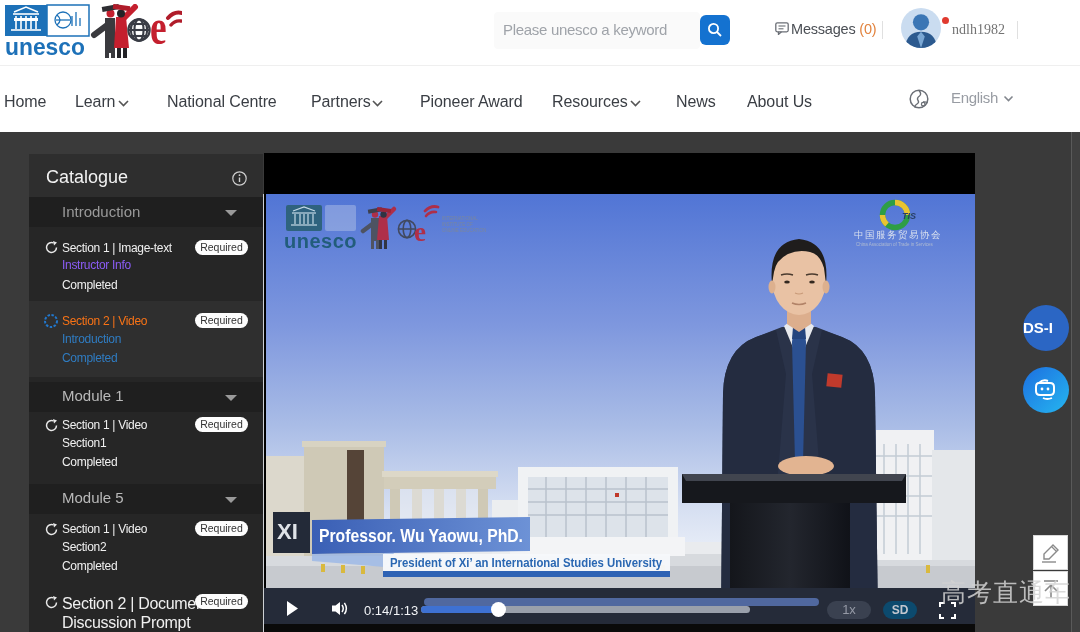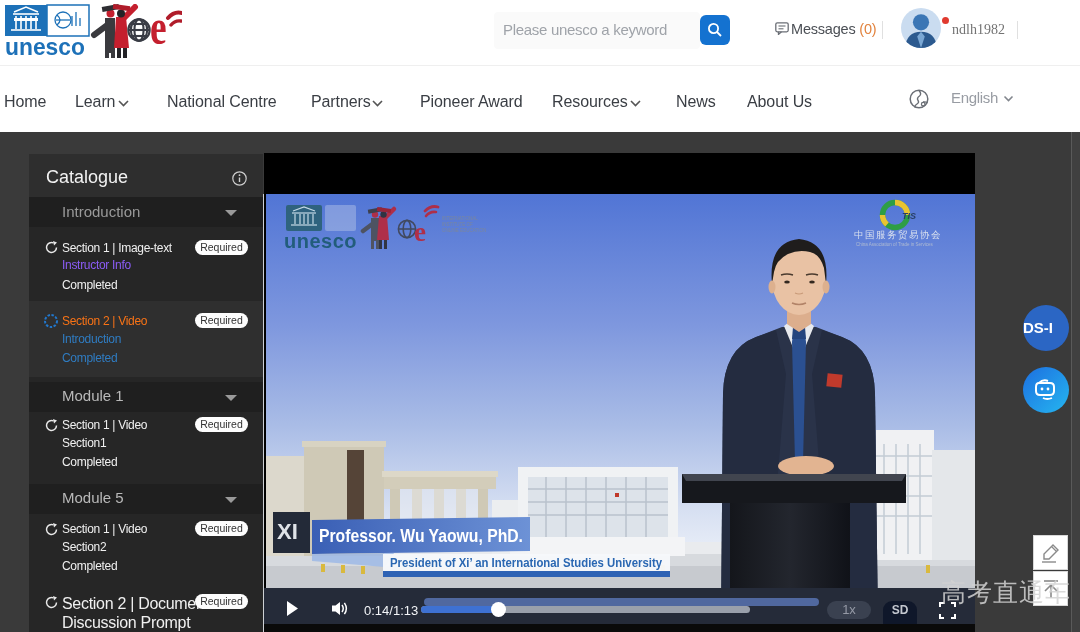--- a/index.html
+++ b/index.html
@@ -409,21 +409,21 @@
   <path d="M1 5.5 L4.5 5.5 L9 2 L9 15 L4.5 11.5 L1 11.5 Z" fill="#fff"></path>
   <path d="M11 5 Q13.5 8.5 11 12" fill="none" stroke="#fff" stroke-width="1.5"></path>
   <path d="M13.4 2.8 Q17.3 8.5 13.4 14.2" fill="none" stroke="#fff" stroke-width="1.5"></path>
 </svg>
 <div class="abs" style="left:364px;top:603px;font-size:13px;color:#f2f4f7;">0:14/1:13</div>
 <div class="abs" style="left:424px;top:598px;width:395px;height:8px;border-radius:4px;background:#50689f;"></div>
 <div class="abs" style="left:421px;top:606px;width:329px;height:7px;border-radius:4px;background:#9aa0ab;"></div>
 <div class="abs" style="left:421px;top:606px;width:77px;height:7px;border-radius:4px;background:#3e71d2;"></div>
 <div class="abs" style="left:491px;top:602px;width:15px;height:15px;border-radius:50%;background:#fff;"></div>
 <div class="abs" style="left:827px;top:601px;width:44px;height:18px;border-radius:9px;background:#3a4150;color:#959aa6;font-size:13px;text-align:center;line-height:18px;">1x</div>
-<div class="abs" style="left:883px;top:601px;width:34px;height:31px;border-radius:9px;background:#0f172a;color:#c3c7cf;font-size:12px;font-weight:bold;text-align:center;line-height:18px;">SD</div>
+<div class="abs" style="left:883px;top:601px;width:34px;height:18px;border-radius:9px;background:#0c4a6e;color:#c3c7cf;font-size:12px;font-weight:bold;text-align:center;line-height:18px;">SD</div>
 <svg class="abs" style="left:939px;top:602px;" width="17" height="17" viewBox="0 0 17 17">
   <g stroke="#fff" stroke-width="2" fill="none">
     <path d="M1 5 L1 1 L5 1"></path>
     <path d="M12 1 L16 1 L16 5"></path>
     <path d="M16 12 L16 16 L12 16"></path>
     <path d="M5 16 L1 16 L1 12"></path>
   </g>
 </svg>
 
 <div class="abs" style="left:264px;top:624px;width:711px;height:8px;background:#0a0a0a;"></div>

